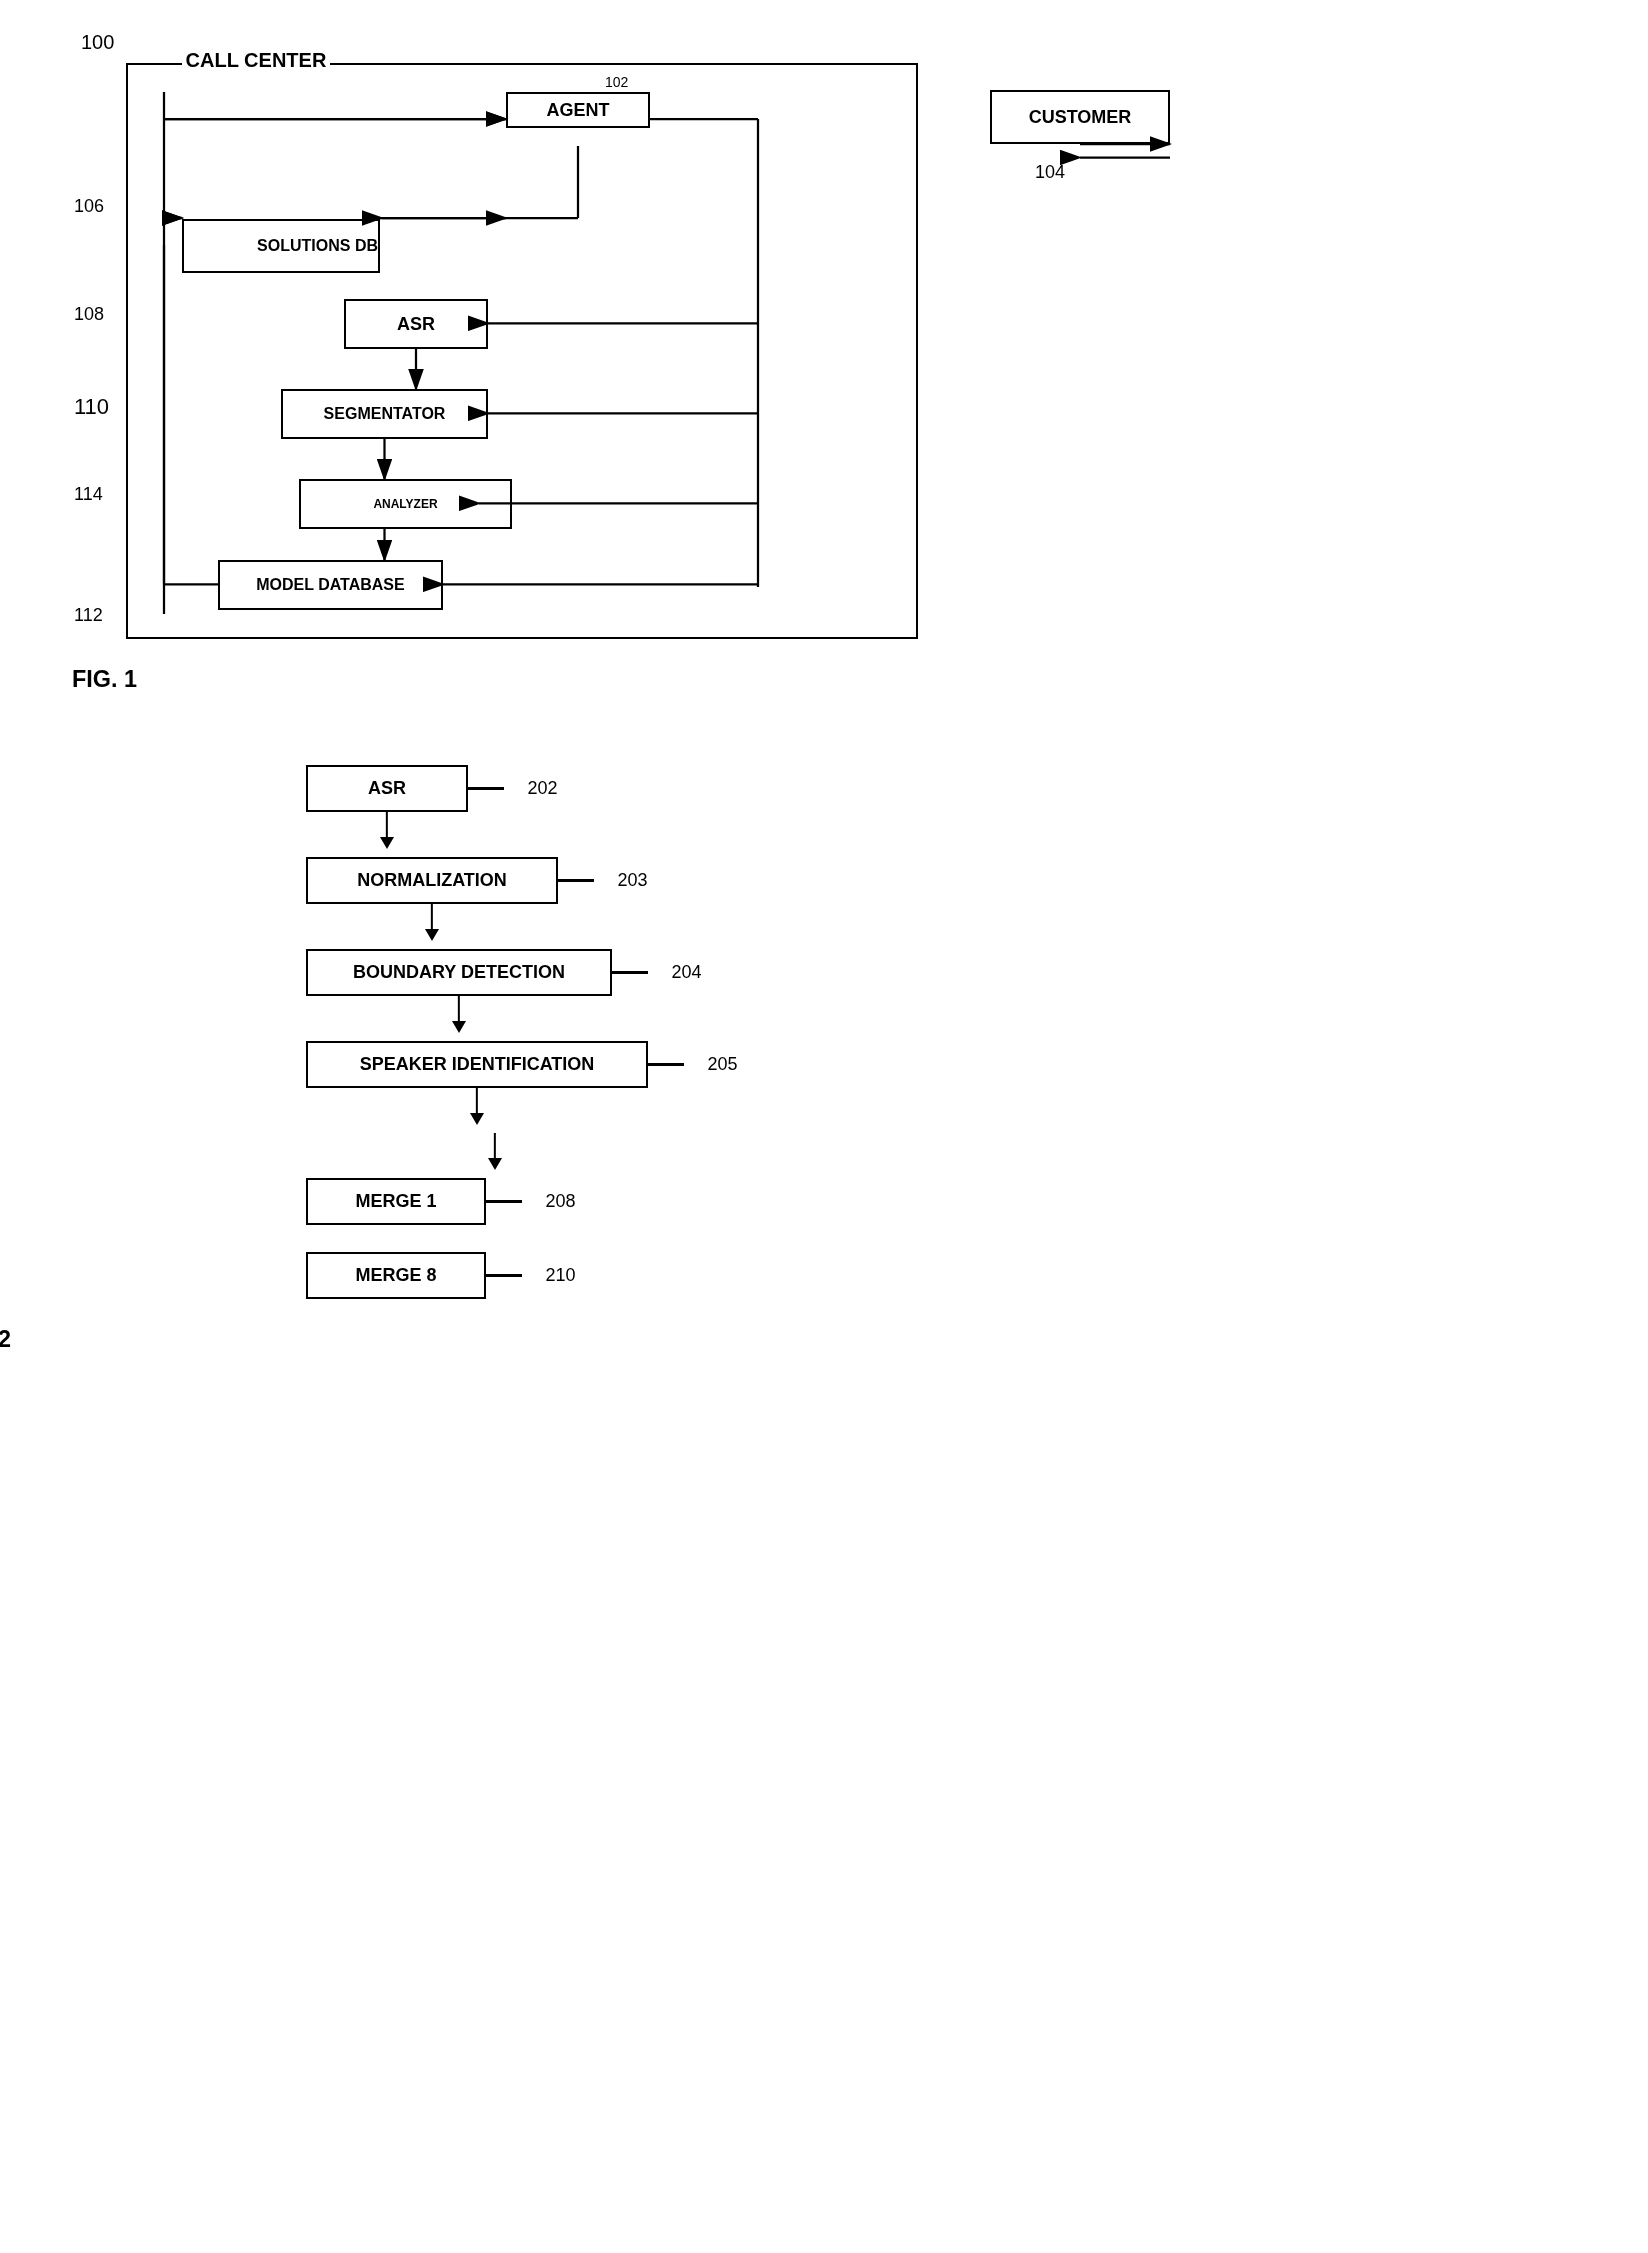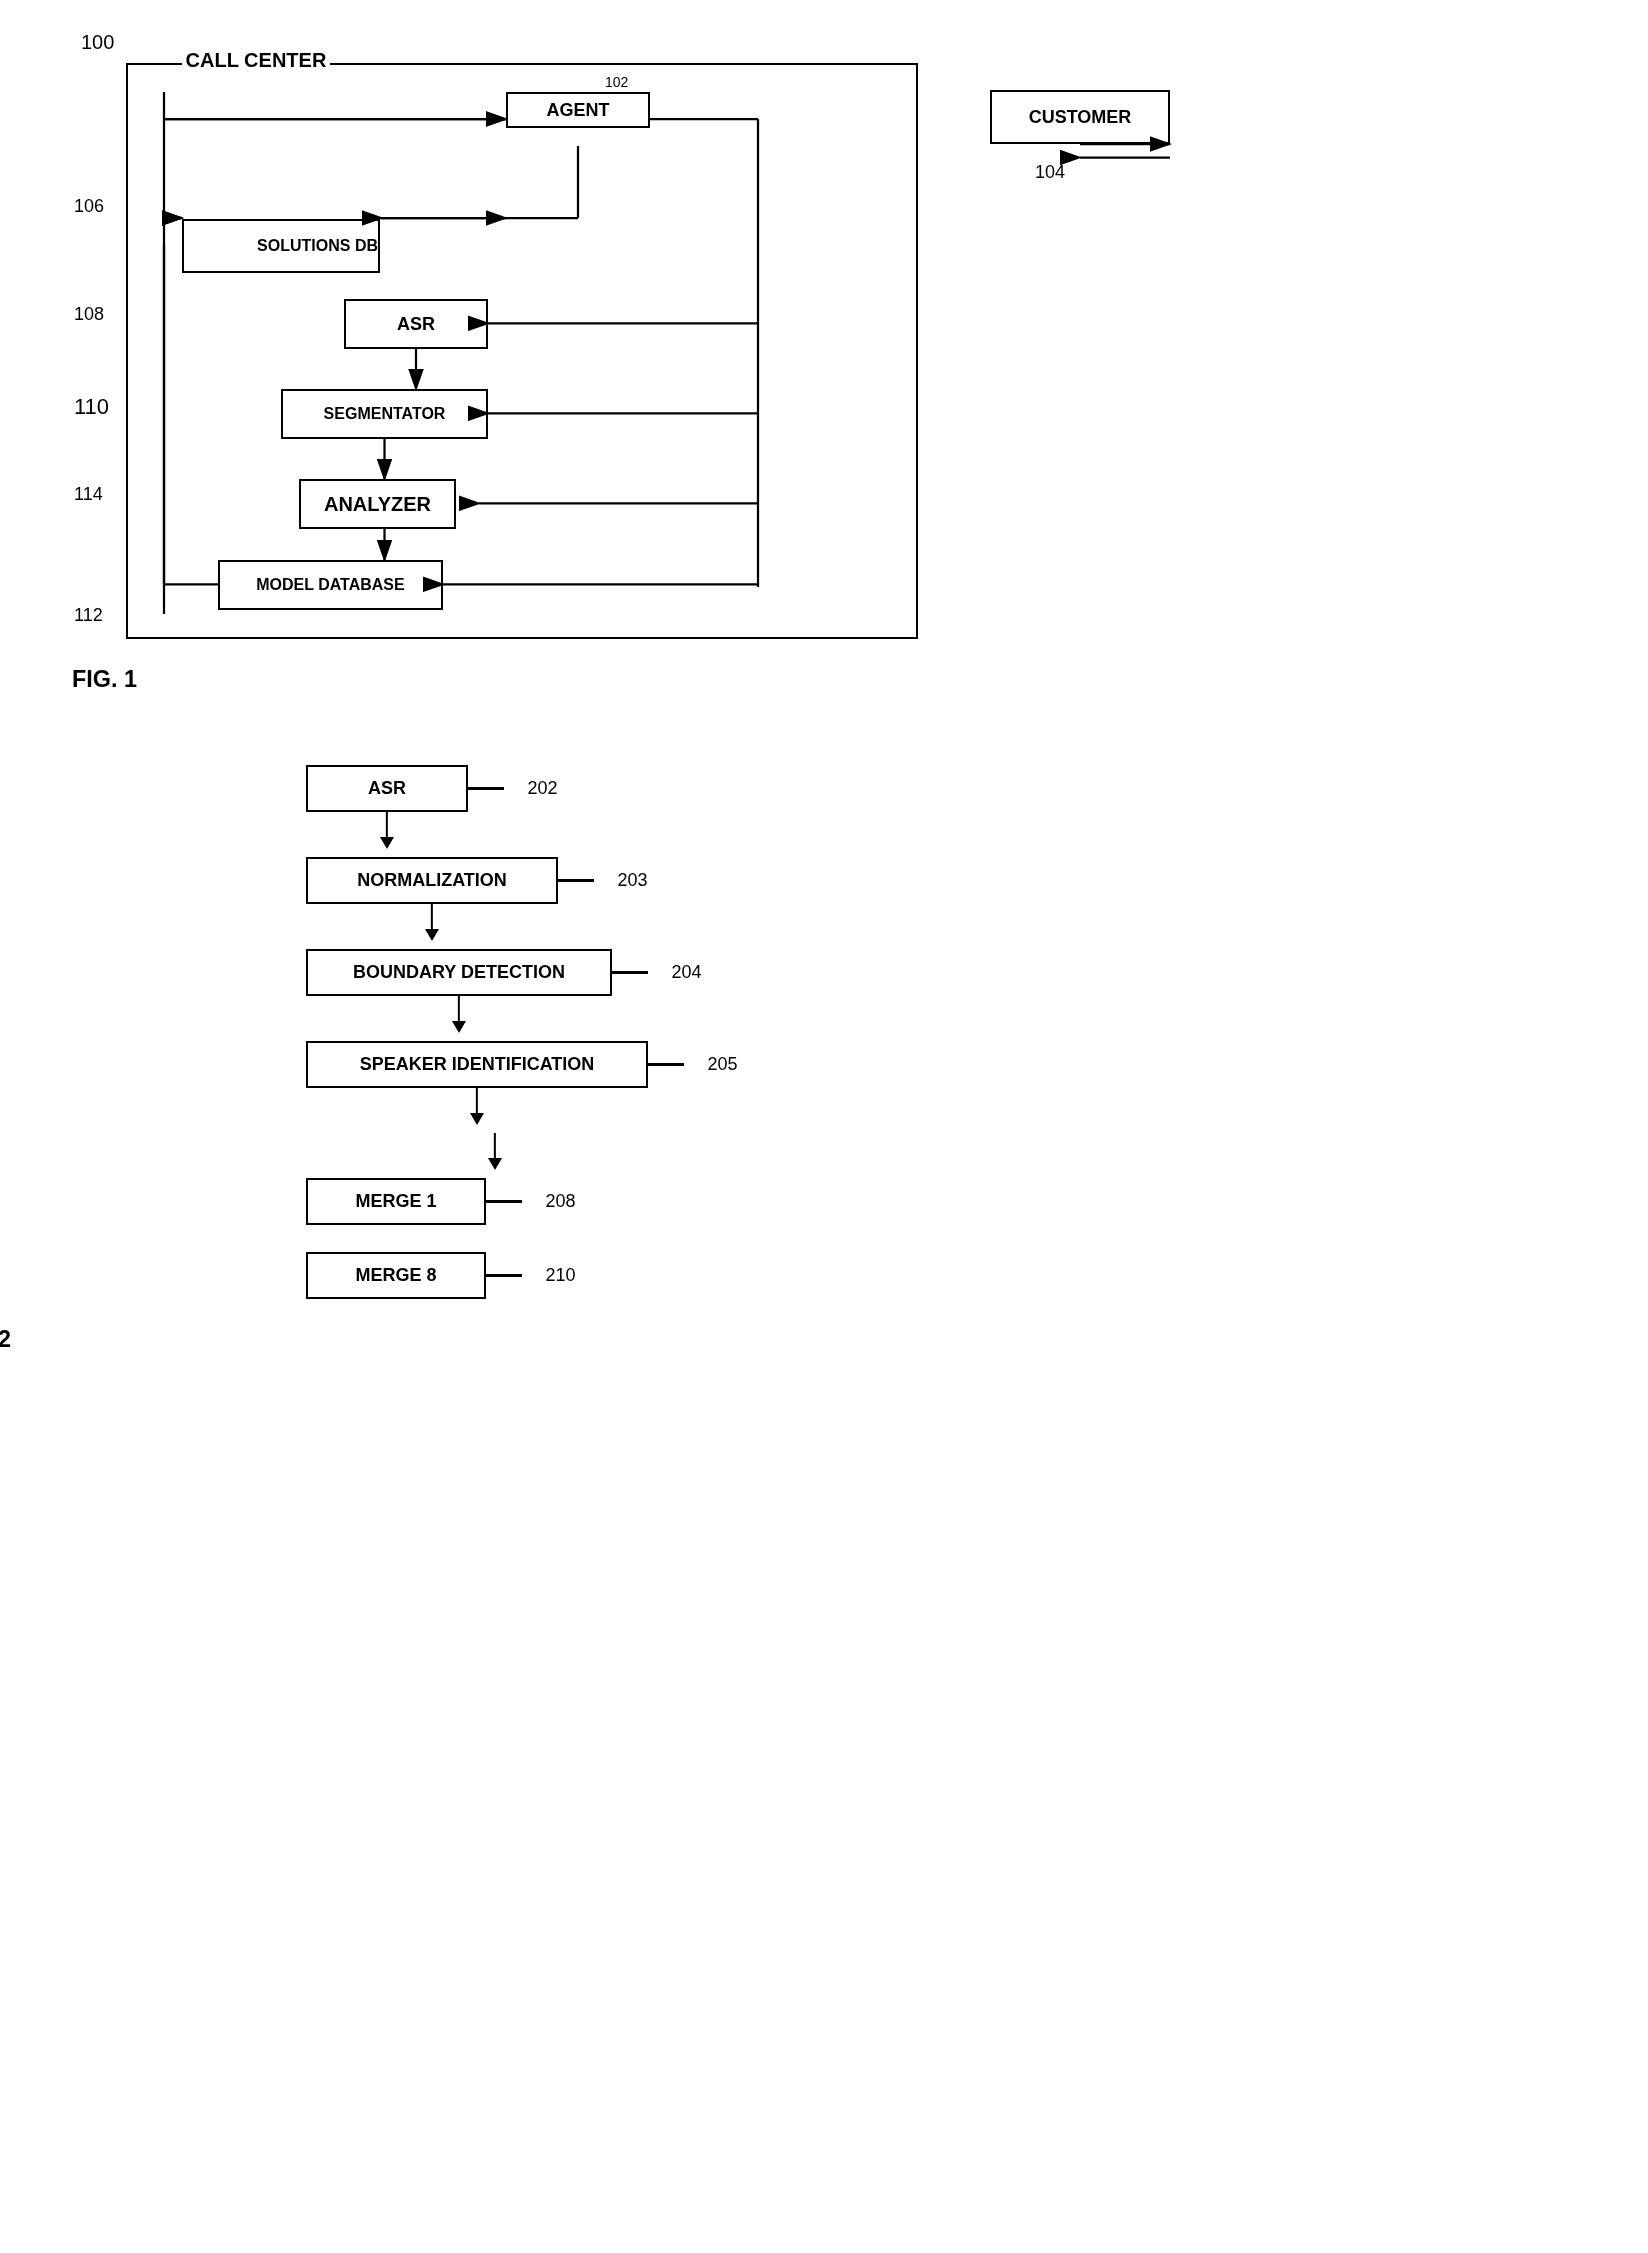--- a/index.html
+++ b/index.html
@@ -158,27 +158,27 @@
       top: 329px;
       left: -54px;
       font-size: 22px;
     }
 
     
     .analyzer-box {
       position: absolute;
       top: 414px;
       left: 171px;
-      width: 157px;
+      width: 213px;
       height: 50px;
       border: 2.3px solid #000;
       display: flex;
       align-items: center;
       justify-content: center;
-      font-size: 20px;
+      font-size: 12px;
       font-weight: bold;
       background: #fff;
     }
 
     
     .model-db-box {
       position: absolute;
       top: 495px;
       left: 90px;
       width: 225px;

